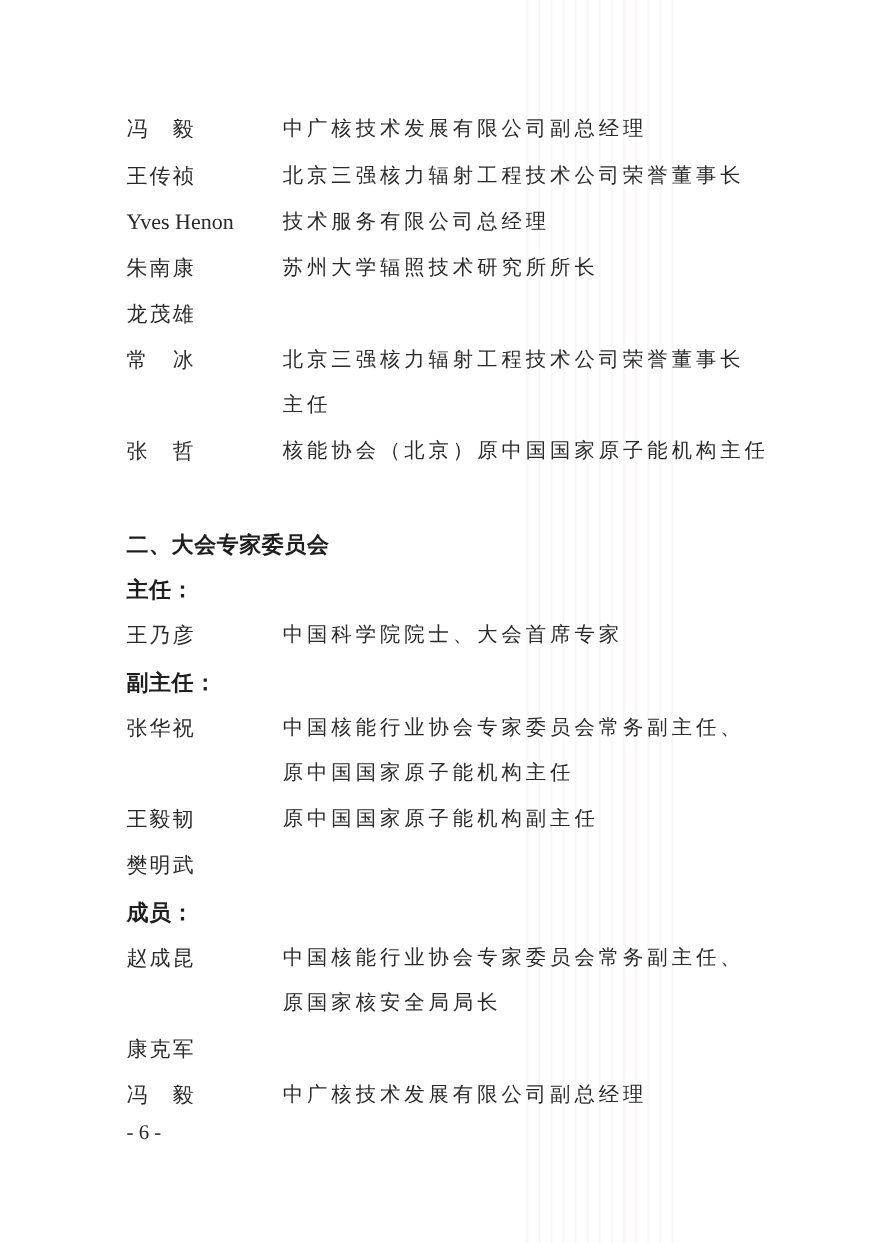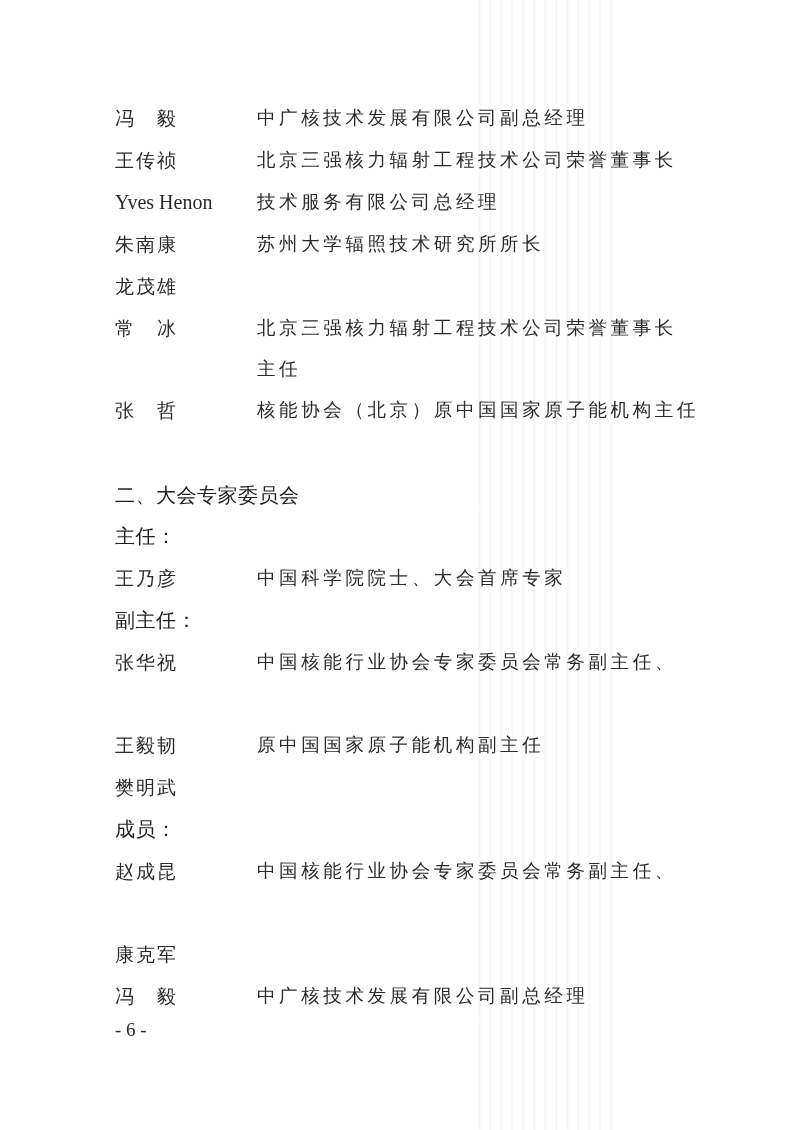--- a/index.html
+++ b/index.html
@@ -16,21 +16,21 @@
       position: absolute; left: 115px; font-size: 19px; line-height: 24px; white-space: pre;
       letter-spacing: 2px;
     }
     .name.latin { letter-spacing: 0; font-family: Liberation Serif, serif; font-size: 20px; }
     .desc {
       position: absolute; left: 257px; font-size: 18.5px; line-height: 24px; white-space: nowrap;
       letter-spacing: 3.6px;
     }
     .heading {
       position: absolute; left: 115px; font-family: "DejaVu Sans", "Liberation Sans", sans-serif;
-      font-weight: normal; font-size: 20px; line-height: 24px; color: #1e1e1e; letter-spacing: 0.5px;
+      font-weight: bold; font-size: 20px; line-height: 24px; color: #1e1e1e; letter-spacing: 0.5px;
     }
     .page-num {
       position: absolute; left: 115px; top: 1018px; font-family: "Liberation Serif", serif; font-size: 19px; line-height: 24px;
     }
   </style>
 </head>
 <body>
 
 <div class="scan-lines"></div>
 
@@ -70,33 +70,35 @@
 <div class="heading" style="top:524px">主任：</div>
 <div class="row" style="top:566px">
   <span class="name" style="top:0">王乃彦</span>
   <span class="desc" style="top:0">中国科学院院士、大会首席专家</span>
 </div>
 
 <div class="heading" style="top:608px">副主任：</div>
 <div class="row" style="top:650px; height:84px">
   <span class="name" style="top:0">张华祝</span>
   <span class="desc" style="top:0">中国核能行业协会专家委员会常务副主任、</span>
+  <span class="desc" style="top:41px">原中国国家原子能机构主任</span>
 </div>
 <div class="row" style="top:733px">
   <span class="name" style="top:0">王毅韧</span>
   <span class="desc" style="top:0">原中国国家原子能机构副主任</span>
 </div>
 <div class="row" style="top:775px">
   <span class="name" style="top:0">樊明武</span>
 </div>
 
 <div class="heading" style="top:817px">成员：</div>
 <div class="row" style="top:859px; height:84px">
   <span class="name" style="top:0">赵成昆</span>
   <span class="desc" style="top:0">中国核能行业协会专家委员会常务副主任、</span>
+  <span class="desc" style="top:41px">原国家核安全局局长</span>
 </div>
 <div class="row" style="top:942px">
   <span class="name" style="top:0">康克军</span>
 </div>
 <div class="row" style="top:984px">
   <span class="name" style="top:0">冯　毅</span>
   <span class="desc" style="top:0">中广核技术发展有限公司副总经理</span>
 </div>
 
 <div class="page-num">- 6 -</div>

